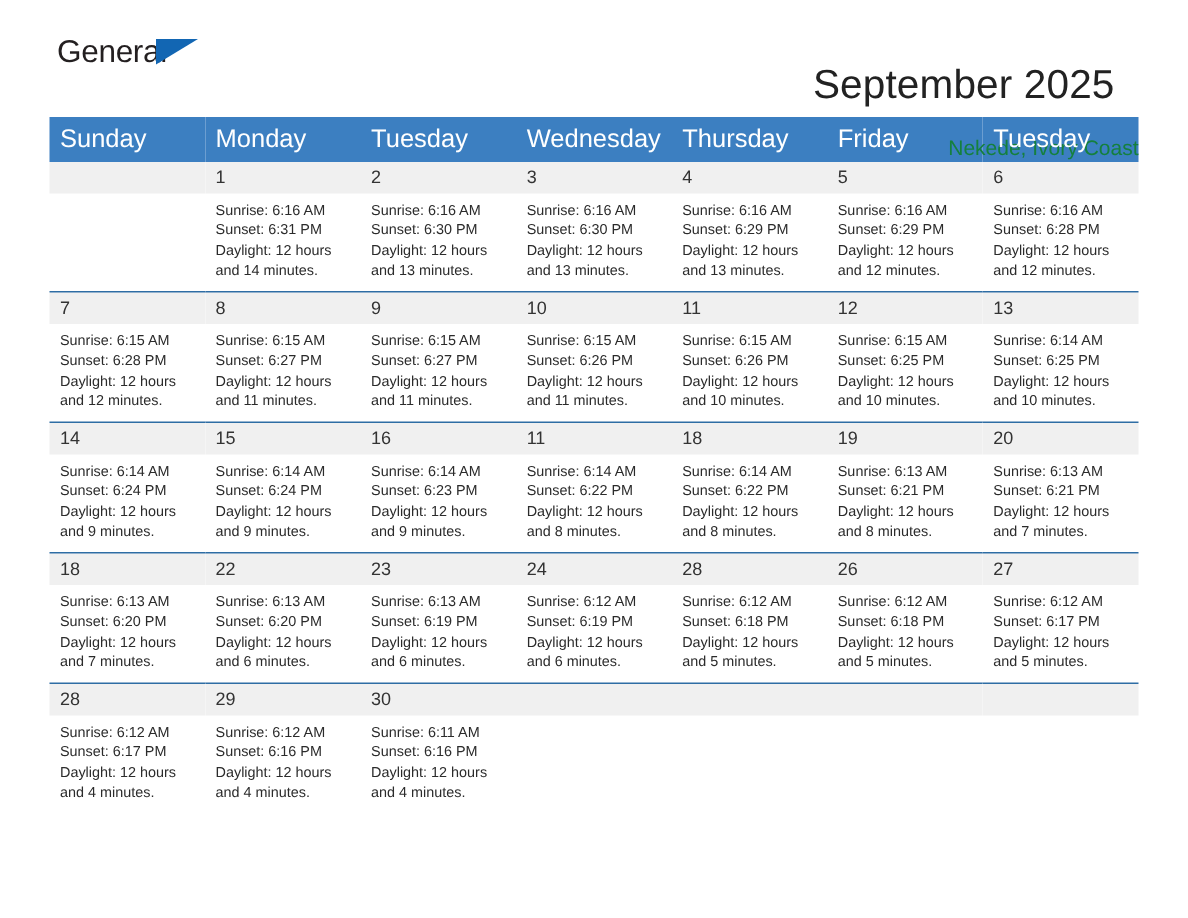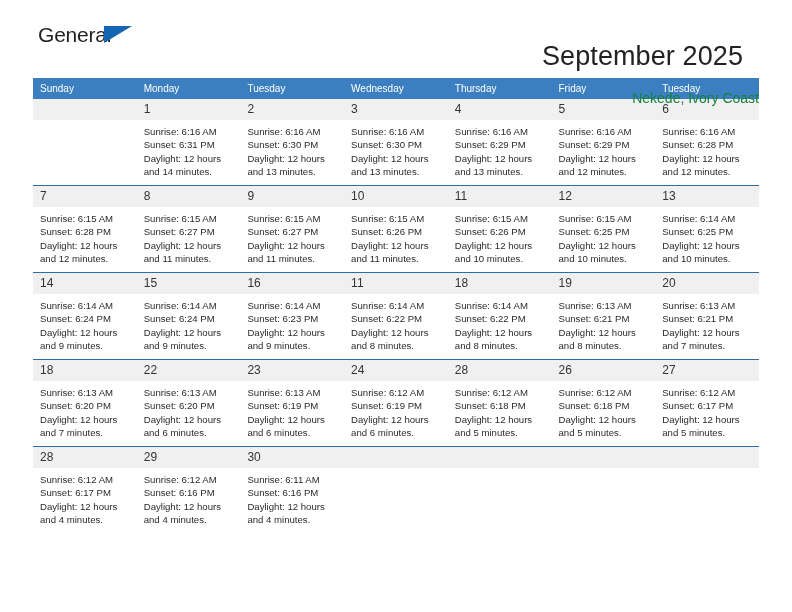--- a/index.html
+++ b/index.html
@@ -88,21 +88,21 @@
 
   
   .calendar {
     width: 726px;
     border-collapse: collapse;
     table-layout: fixed;
   }
   .calendar th {
     background: #3c7fc1;
     color: #ffffff;
-    font-size: 10px;
+    font-size: 17px;
     font-weight: normal;
     text-align: left;
     padding: 5px 0 5px 7px;
     height: 21px;
     box-sizing: border-box;
     border: none;
   }
   .weekrow > td {
     vertical-align: top;
     padding: 0;

